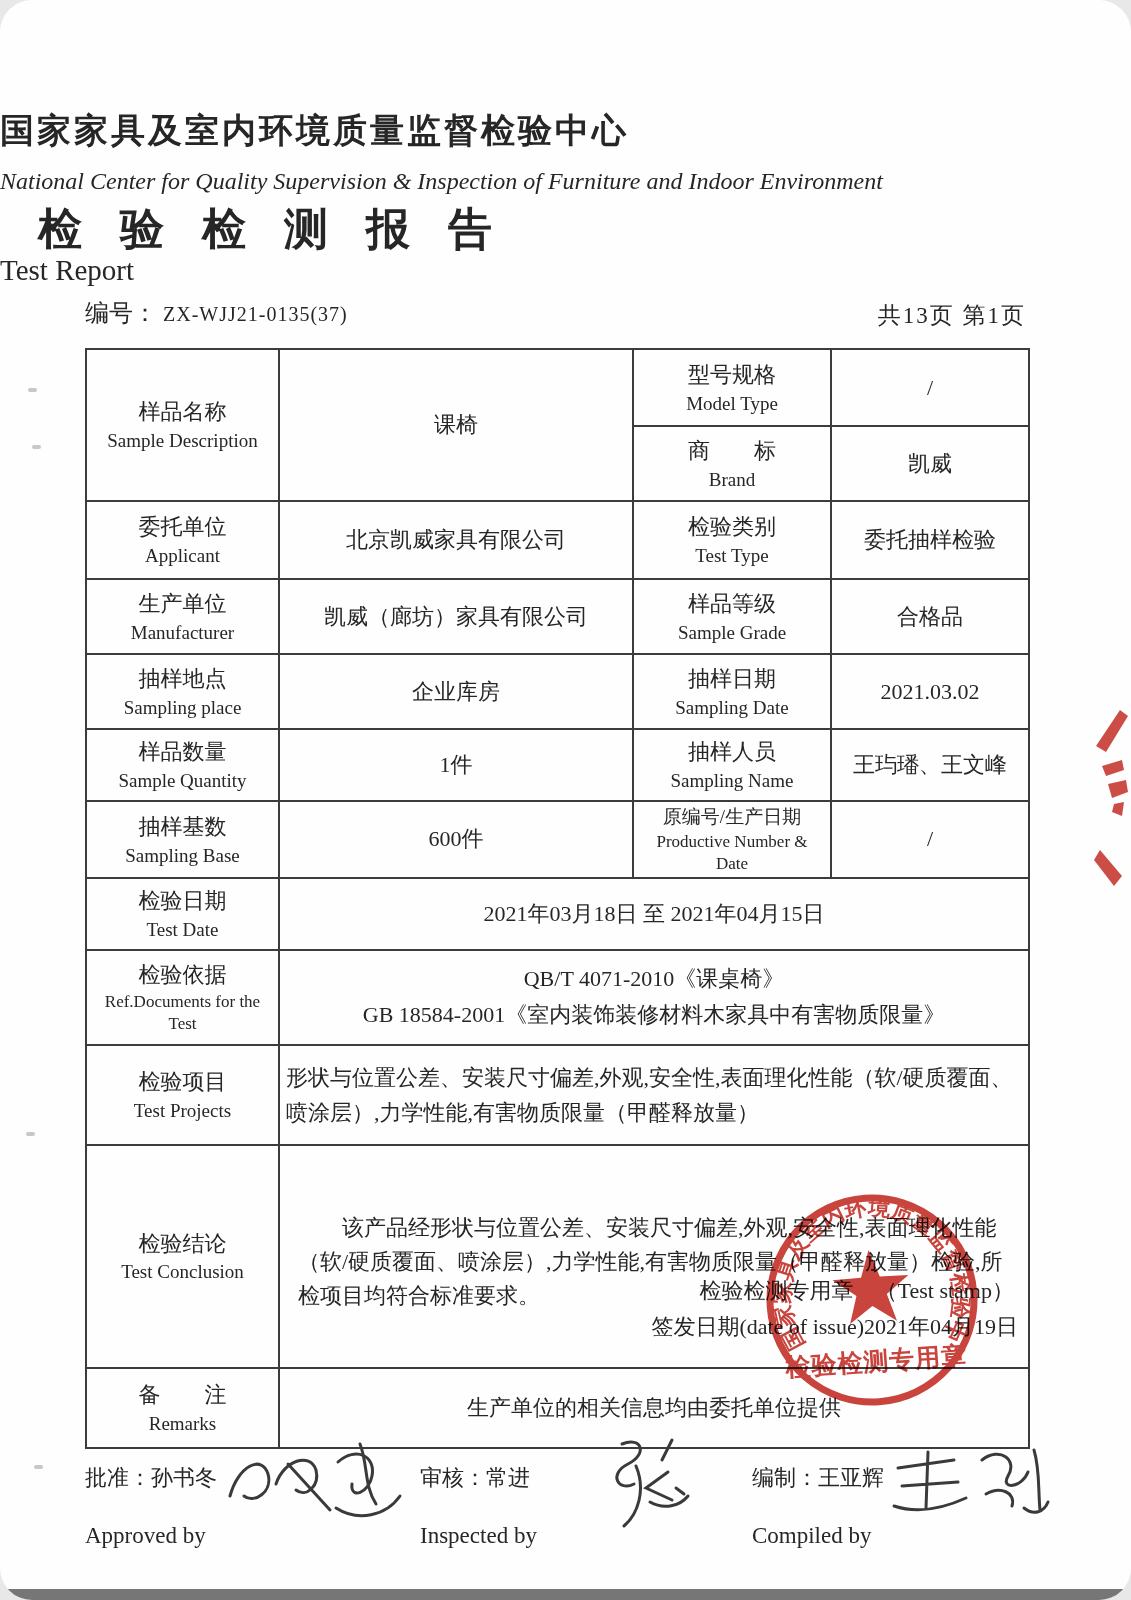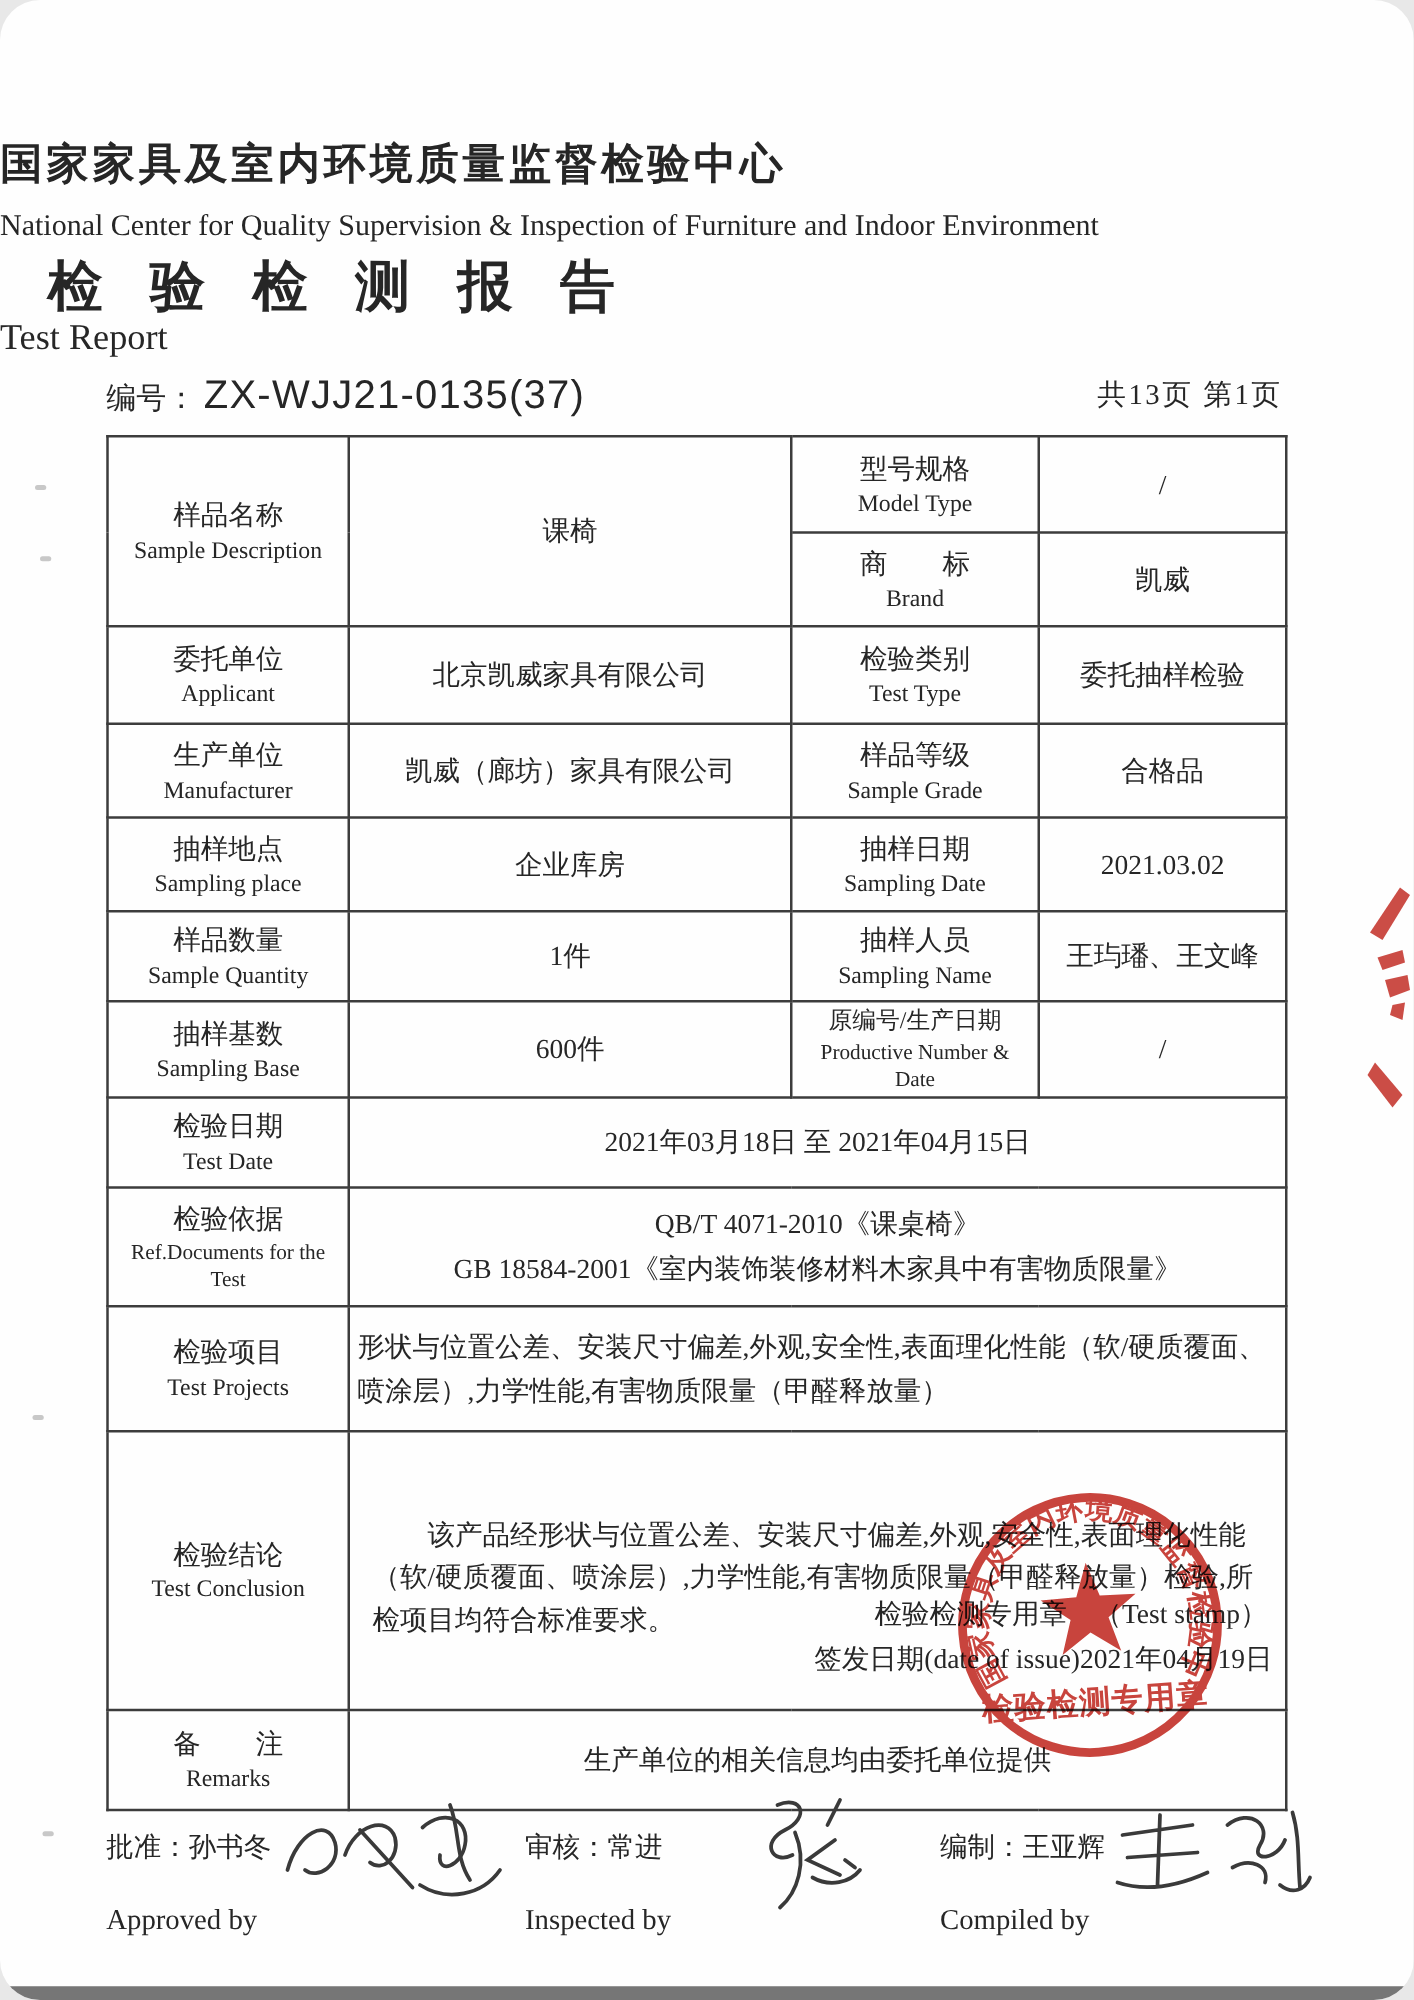--- a/index.html
+++ b/index.html
@@ -4,25 +4,25 @@
 <style>
   html,body{margin:0;padding:0;background:#e8e8e8;}
   .page{
     position:relative;width:1131px;height:1600px;margin:0 auto;
     background:#fefefe;overflow:hidden;
     font-family:"Liberation Serif","DejaVu Serif",serif;
     color:#262626;
     border-radius:32px;
   }
   .org-cn{position:absolute;top:108px;width:100%;font-size:34px;letter-spacing:3px;font-weight:600;}
-  .org-en{position:absolute;top:168px;width:100%;font-size:24px;}
+  .org-en{position:absolute;top:168px;width:100%;font-size:24px;font-style:italic;}
   .title-cn{position:absolute;top:200px;width:100%;font-size:44px;font-weight:bold;letter-spacing:38px;text-indent:38px;}
   .title-en{position:absolute;top:254px;width:100%;font-size:29px;}
   .meta-no{position:absolute;left:85px;top:297px;font-size:24px;white-space:nowrap;}
-  .meta-no .code{font-family:Liberation Sans, sans-serif;font-size:32px;letter-spacing:1px;}
+  .meta-no .code{font-family:Liberation Serif, serif;font-size:20px;letter-spacing:1px;}
   .meta-pages{position:absolute;right:105px;top:300px;font-size:23px;letter-spacing:2px;}
   
   table.rpt{
     position:absolute;left:85px;top:348px;width:943px;
     border-collapse:collapse;table-layout:fixed;
   }
   table.rpt td{
     border:2px solid #3c3c3c;vertical-align:middle;text-align:center;
     padding:2px 6px;font-size:22px;overflow:hidden;
   }

